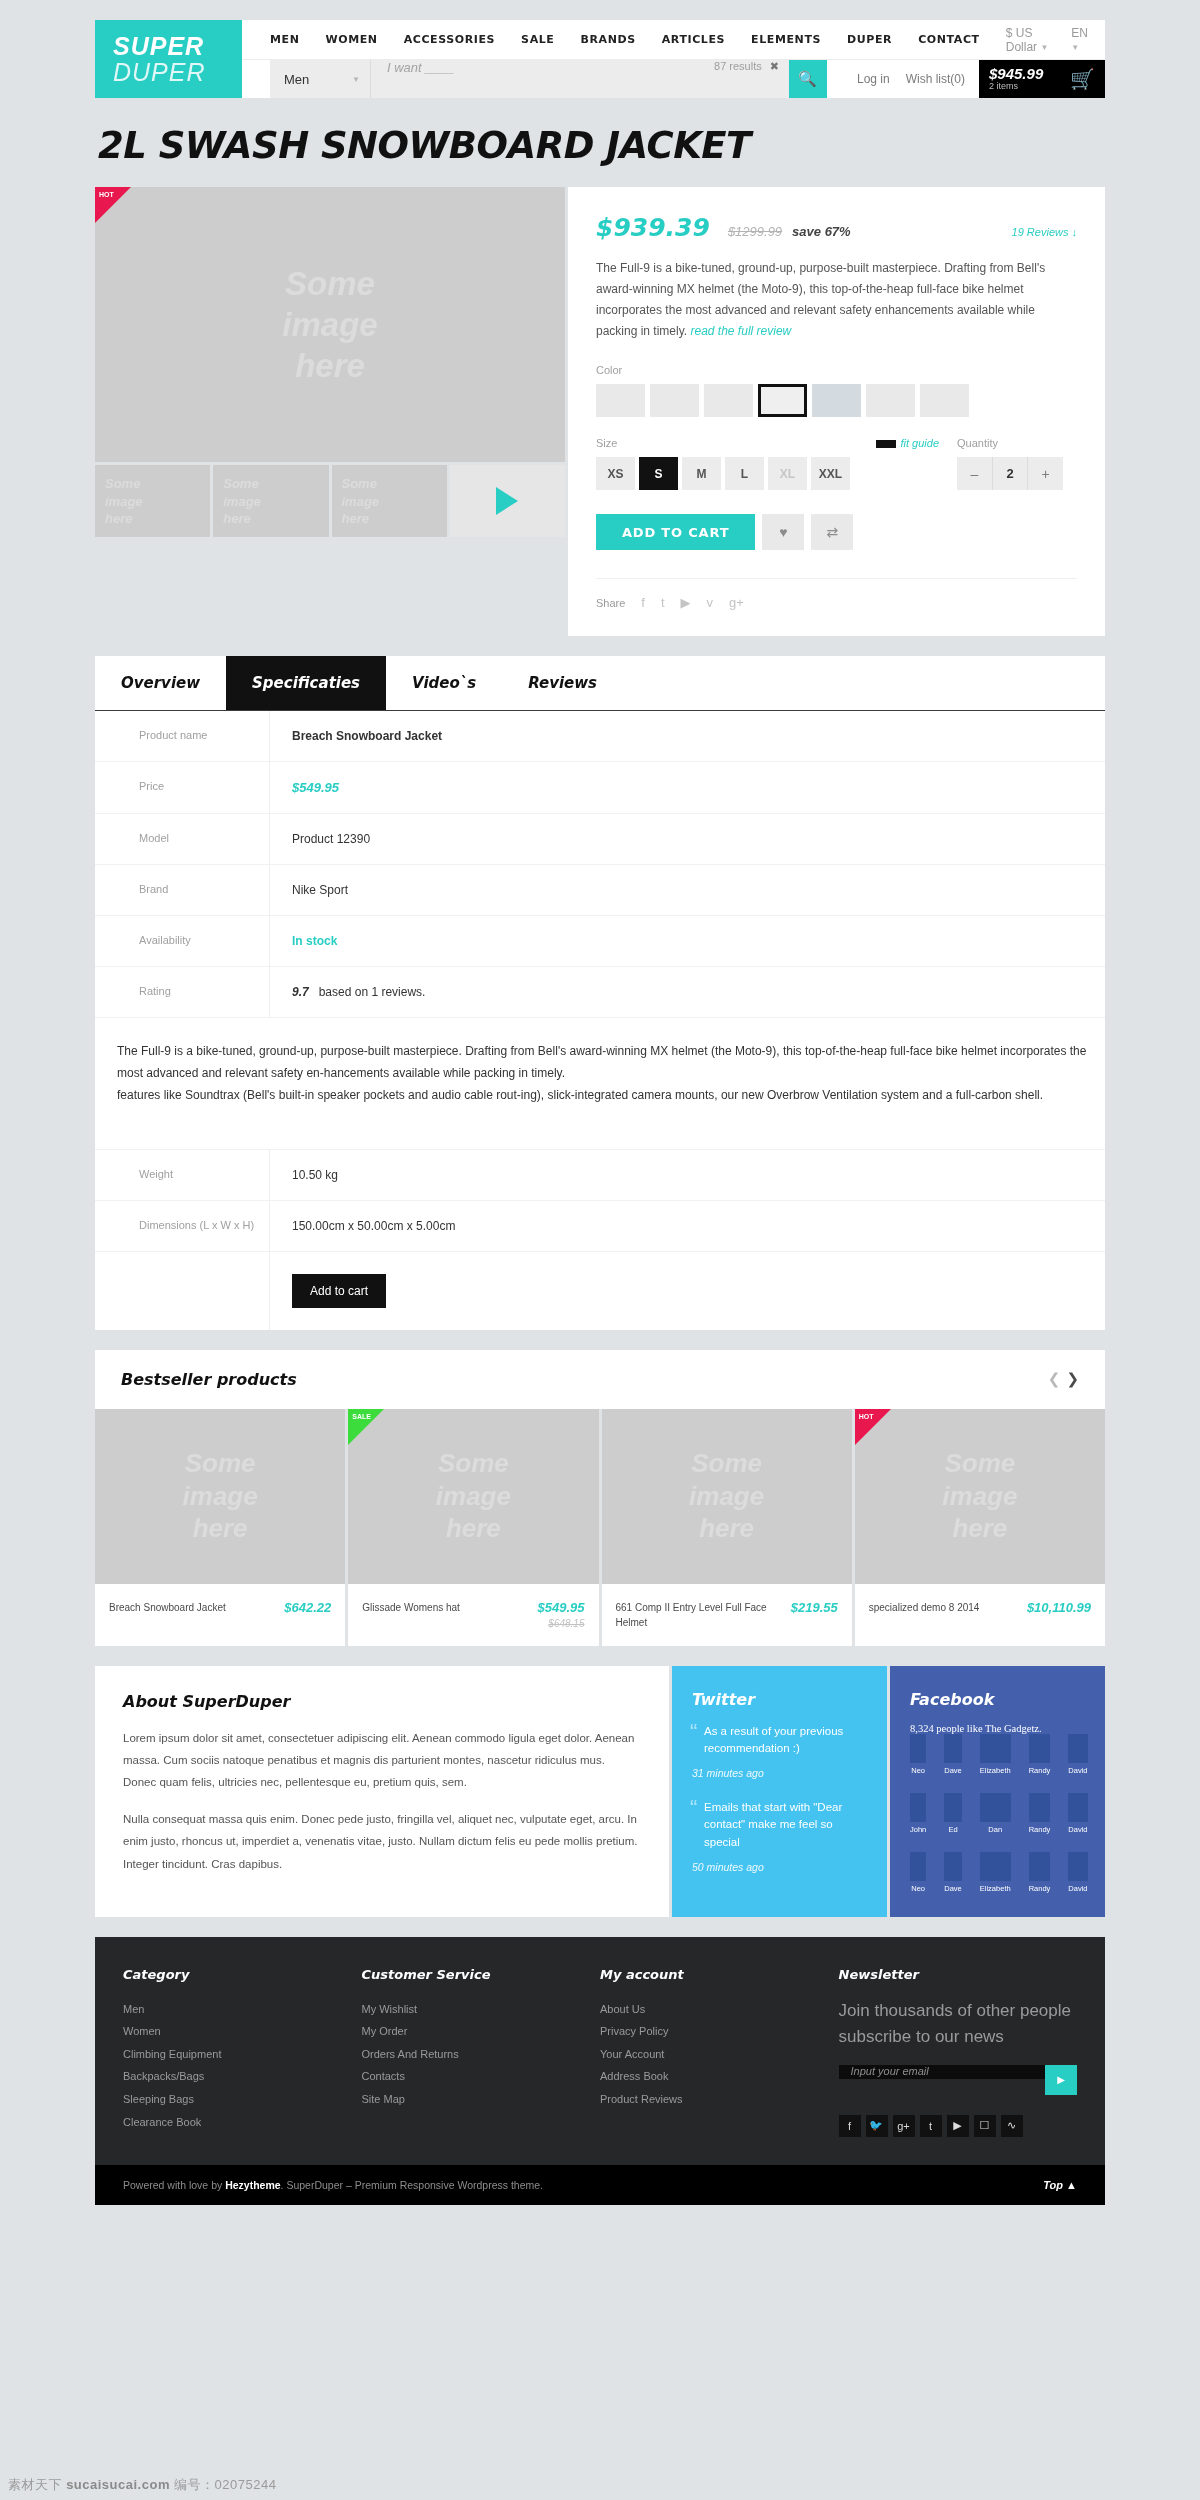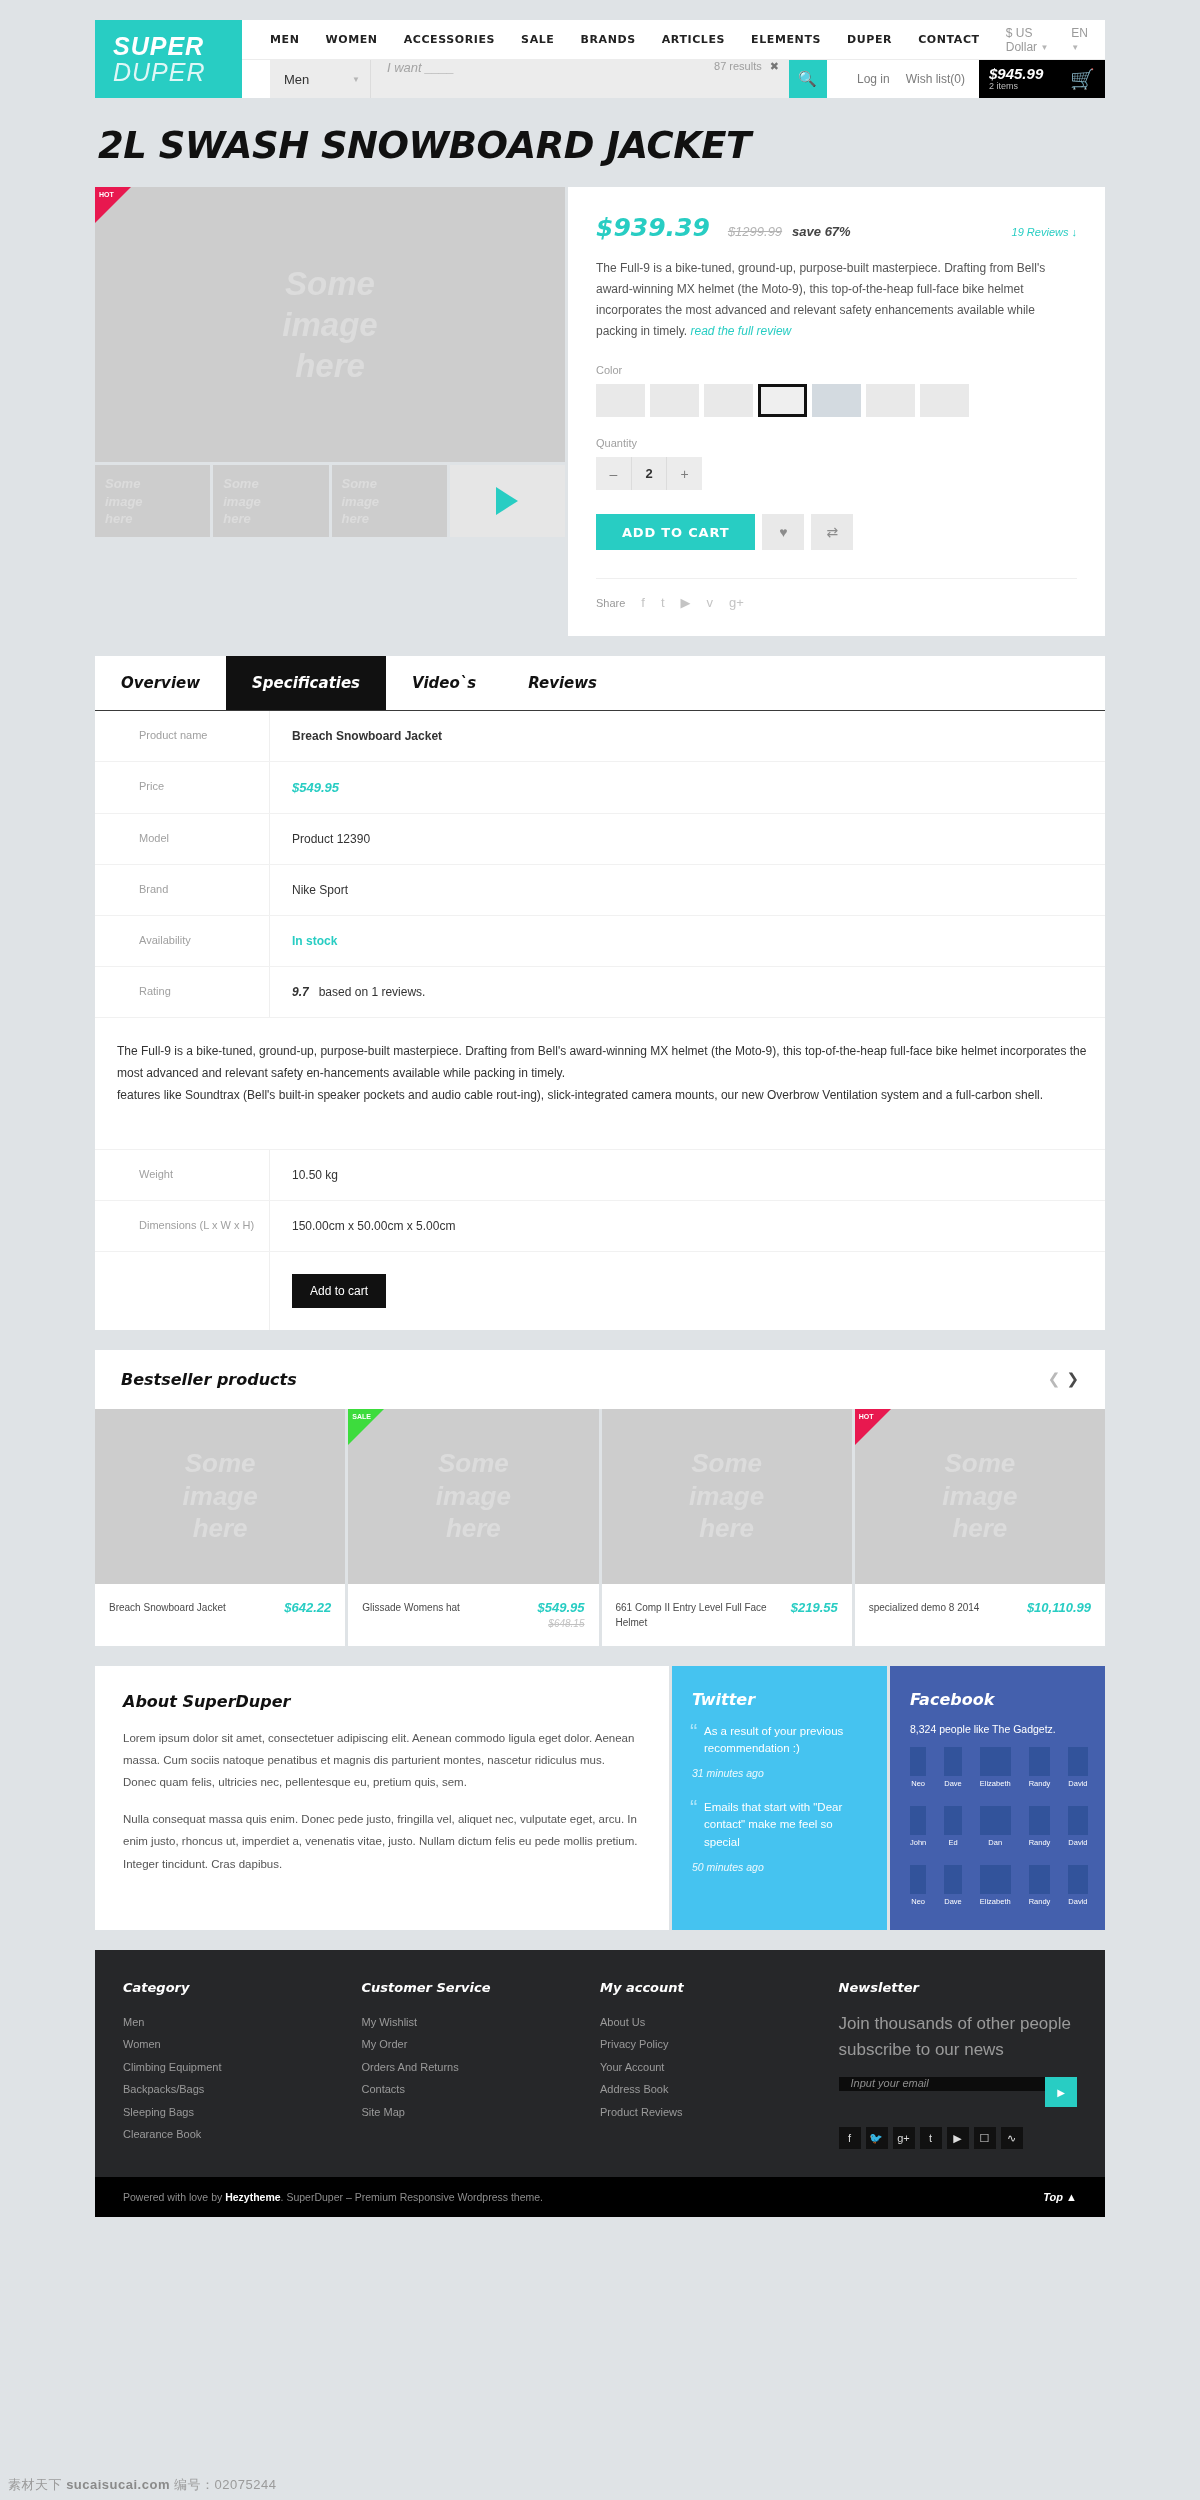--- a/index.html
+++ b/index.html
@@ -173,21 +173,21 @@
   .about { flex: 1; background: #fff; padding: 26px 28px; }
   .about h3 { font-size: 16px; font-weight: bold; font-style: italic; color: #111; margin-bottom: 16px; font-family: "DejaVu Sans", sans-serif; }
   .about p { font-size: 11.5px; line-height: 1.95; color: #555; margin-bottom: 14px; }
   .twitter { width: 215px; background: #45c3f0; color: #fff; padding: 24px 20px; margin-left: 3px; }
   .twitter h3, .facebook h3 { font-size: 16px; font-weight: bold; font-style: italic; margin-bottom: 14px; font-family: "DejaVu Sans", sans-serif; }
   .tw { margin-bottom: 20px; }
   .tw .q { font-size: 11.5px; line-height: 1.5; position: relative; padding-left: 12px; }
   .tw .q:before { content: "\201C"; position: absolute; left: -2px; top: -2px; font-size: 22px; opacity: .55; line-height: 1; }
   .tw .ago { font-size: 10.5px; font-style: italic; margin-top: 10px; opacity: .9; }
   .facebook { width: 215px; background: #4460ad; color: #fff; padding: 24px 20px; margin-left: 3px; }
-  .fbcount { font-size: 10.5px; margin-bottom: 12px; }
+  .fbcount { font-size: 10.5px; margin-bottom: 0; font-family: Liberation Serif, serif; }
   .fbgrid { display: grid; grid-template-columns: repeat(5, 1fr); gap: 18px; }
   .fbcell { text-align: center; }
   .fbav { width: 100%; height: 29px; background: #32539b; }
   .fbname { font-size: 7.5px; margin-top: 3px; }
 
   
   .footer { background: #262729; margin-top: 20px; padding: 30px 28px 28px; display: flex; }
   .fcol { flex: 1; }
   .fcol h4 { font-size: 13px; color: #fff; font-weight: bold; font-style: italic; margin-bottom: 16px; font-family: "DejaVu Sans", sans-serif; }
   .fcol a { display: block; font-size: 11px; color: #9a9a9a; text-decoration: none; line-height: 2.05; }
@@ -300,20 +300,34 @@
         <div class="sw"></div>
         <div class="sw"></div>
         <div class="sw"></div>
         <div class="sw sel"></div>
         <div class="sw blue"></div>
         <div class="sw"></div>
         <div class="sw"></div>
       </div>
 
       <div class="optrow">
+        <div class="sizecol">
+          <div class="sizehead">
+            <span class="lbl">Size</span>
+            <span class="fit"><span class="ruler"></span><span>fit guide</span></span>
+          </div>
+          <div class="sizes">
+            <div class="sz">XS</div>
+            <div class="sz sel">S</div>
+            <div class="sz">M</div>
+            <div class="sz">L</div>
+            <div class="sz dis">XL</div>
+            <div class="sz">XXL</div>
+          </div>
+        </div>
         <div class="qtycol">
           <div class="flabel" style="margin:0 0 8px">Quantity</div>
           <div class="qty">
             <div class="qb">–</div>
             <div class="qv">2</div>
             <div class="qb">+</div>
           </div>
         </div>
       </div>
 

